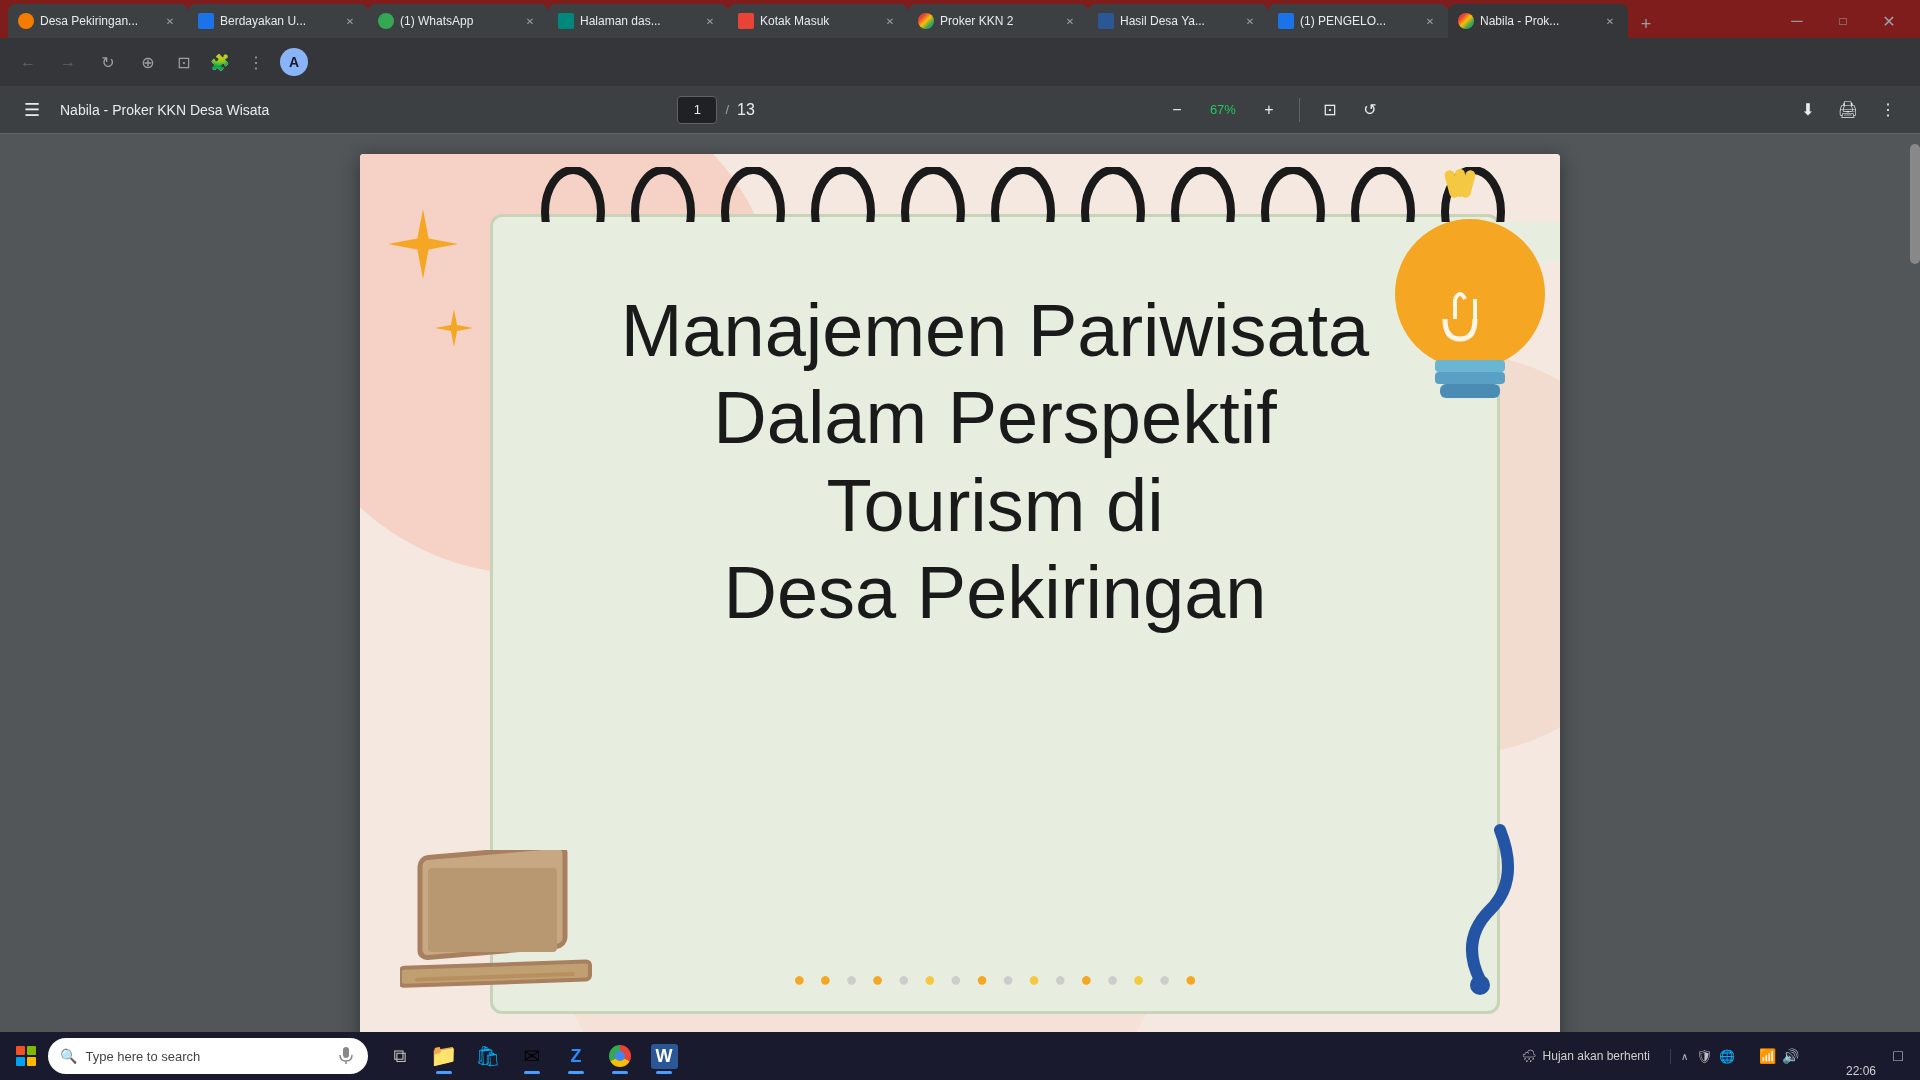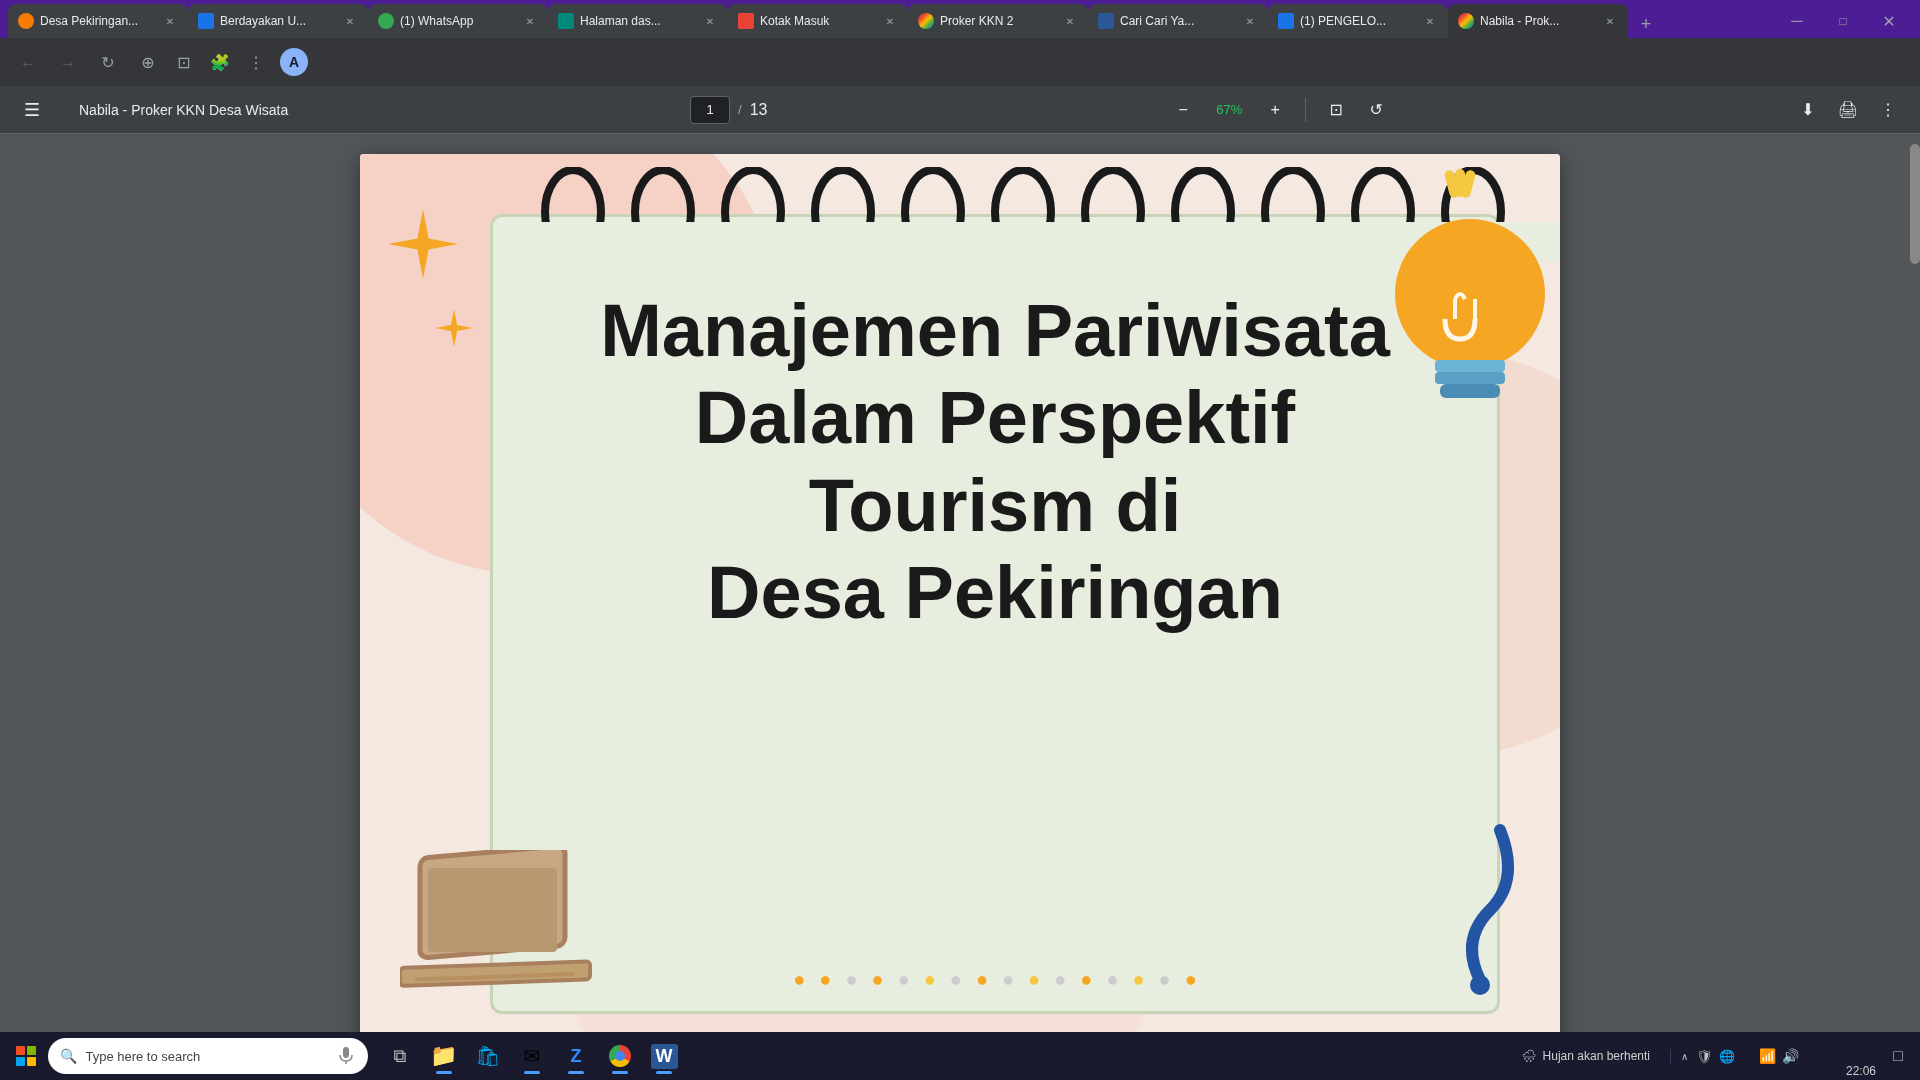--- a/index.html
+++ b/index.html
@@ -2,21 +2,21 @@
 <html><head>
   <meta charset="utf-8">
   <style>
     * { margin: 0; padding: 0; box-sizing: border-box; }
     body { width: 1920px; height: 1080px; overflow: hidden; font-family: 'Segoe UI', Arial, sans-serif; background: #202124; }
 
     
     .browser-chrome { width: 1920px; background: #3c4043; display: flex; flex-direction: column; }
 
     
-    .tab-bar { background: #4c1d95; height: 38px; display: flex; align-items: flex-end; padding: 0 8px; gap: 0; }
+    .tab-bar { background: #7f1d1d; height: 38px; display: flex; align-items: flex-end; padding: 0 8px; gap: 0; }
     .tab { height: 34px; min-width: 180px; max-width: 220px; background: #3c4043; border-radius: 8px 8px 0 0; display: flex; align-items: center; padding: 0 10px; gap: 6px; font-size: 12px; color: #e8eaed; cursor: pointer; position: relative; }
     .tab.active { background: #35363a; color: #e8eaed; }
     .tab-favicon { width: 16px; height: 16px; border-radius: 2px; flex-shrink: 0; }
     .tab-favicon.orange { background: #f57c00; border-radius: 50%; }
     .tab-favicon.blue { background: #1a73e8; border-radius: 2px; }
     .tab-favicon.green { background: #34a853; border-radius: 50%; }
     .tab-favicon.teal { background: #00897b; border-radius: 2px; }
     .tab-favicon.red { background: #ea4335; border-radius: 2px; }
     .tab-favicon.chrome { background: linear-gradient(135deg, #ea4335 25%, #fbbc05 50%, #34a853 75%, #4285f4 100%); border-radius: 50%; }
     .tab-favicon.word { background: #2b5797; border-radius: 2px; }
@@ -32,21 +32,21 @@
     .url-text { font-size: 13px; color: #e8eaed; flex: 1; }
     .url-icons { display: flex; align-items: center; gap: 8px; }
     .url-icon { width: 20px; height: 20px; border-radius: 50%; display: flex; align-items: center; justify-content: center; color: #9aa0a6; font-size: 13px; cursor: pointer; }
     .toolbar-icons { display: flex; align-items: center; gap: 4px; }
     .toolbar-icon { width: 32px; height: 32px; border-radius: 50%; display: flex; align-items: center; justify-content: center; color: #9aa0a6; font-size: 16px; cursor: pointer; }
     .avatar { width: 28px; height: 28px; border-radius: 50%; background: #8ab4f8; display: flex; align-items: center; justify-content: center; color: #1a1a2e; font-size: 14px; font-weight: bold; cursor: pointer; }
 
     
     .pdf-toolbar { height: 48px; background: #3c4043; display: flex; align-items: center; padding: 0 16px; gap: 12px; border-bottom: 1px solid #5f6368; }
     .pdf-menu-btn { width: 32px; height: 32px; border-radius: 50%; display: flex; align-items: center; justify-content: center; color: #e8eaed; font-size: 18px; cursor: pointer; }
-    .pdf-title { color: #e8eaed; font-size: 14px; flex: 0 0 auto; margin-left: 19px; }
+    .pdf-title { color: #e8eaed; font-size: 14px; flex: 0 0 auto; }
     .pdf-page-nav { display: flex; align-items: center; gap: 8px; margin: 0 auto; }
     .pdf-page-input { width: 40px; height: 28px; background: #202124; border: 1px solid #5f6368; border-radius: 4px; color: #e8eaed; font-size: 13px; text-align: center; }
     .pdf-page-sep { color: #9aa0a6; font-size: 13px; }
     .pdf-page-total { color: #e8eaed; font-size: 16px; }
     .pdf-zoom-btn { width: 28px; height: 28px; border-radius: 50%; display: flex; align-items: center; justify-content: center; color: #e8eaed; font-size: 16px; cursor: pointer; }
     .pdf-zoom-val { color: #22c55e; font-size: 13px; min-width: 40px; text-align: center; }
     .pdf-zoom-divider { width: 1px; height: 24px; background: #5f6368; margin: 0 4px; }
     .pdf-right-icons { margin-left: auto; display: flex; align-items: center; gap: 8px; }
     .pdf-right-icon { width: 32px; height: 32px; border-radius: 50%; display: flex; align-items: center; justify-content: center; color: #e8eaed; font-size: 16px; cursor: pointer; }
 
@@ -138,21 +138,21 @@
     </div>
 
     <div class="tab">
       <div class="tab-favicon chrome"></div>
       <span class="tab-label">Proker KKN 2</span>
       <div class="tab-close">✕</div>
     </div>
 
     <div class="tab">
       <div class="tab-favicon word"></div>
-      <span class="tab-label">Cari Cari Ya...</span>
+      <span class="tab-label">Hasil Desa Ya...</span>
       <div class="tab-close">✕</div>
     </div>
 
     <div class="tab">
       <div class="tab-favicon blue"></div>
       <span class="tab-label">(1) PENGELO...</span>
       <div class="tab-close">✕</div>
     </div>
 
     <div class="tab active">
@@ -272,21 +272,21 @@
 
               <ellipse cx="950" cy="45" rx="28" ry="42"></ellipse>
 
             </g>
 
             <rect x="0" y="55" width="1050" height="40" fill="#e8eedf"></rect>
           </svg>
         </div>
 
         <div class="main-text" style="position:absolute; top:70px; left:0; right:0; text-align:center; padding: 0 30px;">
-          <div style="font-family: 'Arial Black', 'Segoe UI', Arial, sans-serif; font-size: 74px; font-weight: 700; color: #1a1a1a; line-height: 1.18; text-align: center;">
+          <div style="font-family: 'Arial Black', 'Segoe UI', Arial, sans-serif; font-size: 74px; font-weight: 400; color: #1a1a1a; line-height: 1.18; text-align: center;">
             <div>Manajemen Pariwisata</div>
             <div>Dalam Perspektif</div>
             <div>Tourism di</div>
             <div>Desa Pekiringan</div>
           </div>
         </div>
 
         <div style="position:absolute; bottom:20px; left:50%; transform:translateX(-50%); display:flex; gap:14px;">
           <span style="color:#f5a623; font-size:20px;">●</span>
           <span style="color:#f5a623; font-size:20px;">●</span>

